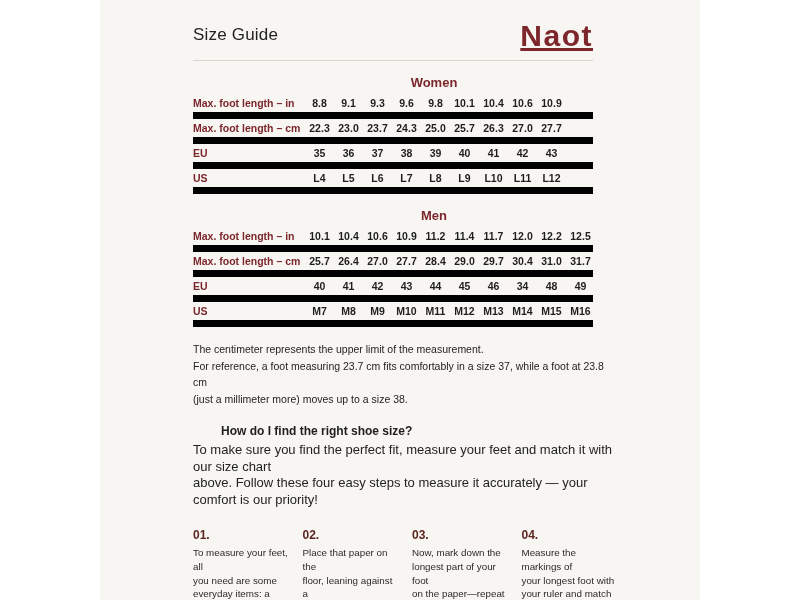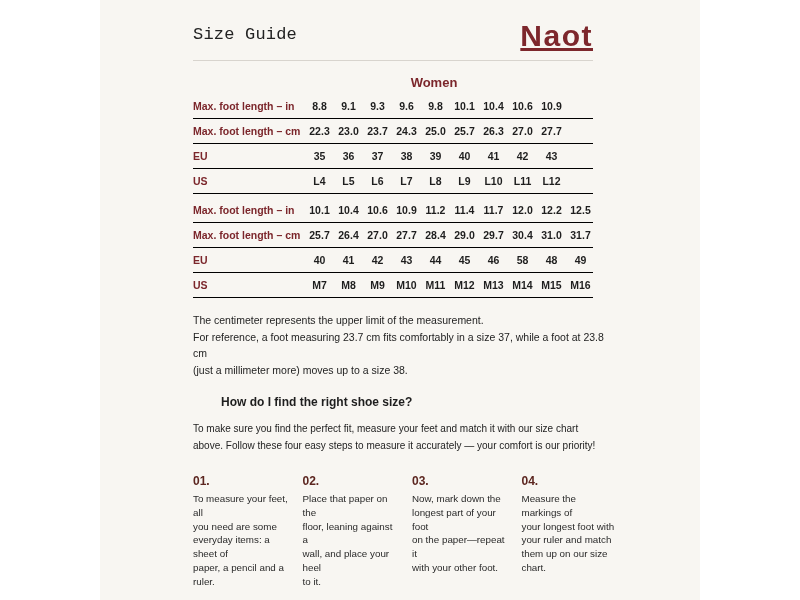--- a/index.html
+++ b/index.html
@@ -2,35 +2,35 @@
 <html><head>
 <meta charset="utf-8">
 <style>
   * { margin:0; padding:0; box-sizing:border-box; }
   html,body { background:#ffffff; font-family:"Liberation Sans", sans-serif; }
   .viewport { width:800px; height:600px; margin:0 auto; background:#ffffff; display:flex; justify-content:center; }
   .page { width:600px; height:600px; background:#f8f6f2; overflow:hidden; }
   .inner { padding:22px 25px 0 93px; width:100%; }
 
   .header-row { display:flex; justify-content:space-between; align-items:flex-start; width:400px; }
-  .page-title { font-size:17px; font-weight:500; color:#222222; letter-spacing:.2px; padding-top:3px;font-family:Liberation Mono, monospace; }
+  .page-title { font-size:17px; font-weight:500; color:#222222; letter-spacing:.2px; padding-top:3px; }
   .brand-logo { font-size:30px; font-weight:800; color:#7d272c; letter-spacing:1.5px; line-height:28px;text-decoration:underline; }
   .title-rule { border:none; border-top:1px solid #d8d4ce; margin-top:10px; width:400px; }
 
   .section-title { font-size:13px; font-weight:700; color:#7b262b; margin-top:14px;text-align:center; }
   .size-table { margin-top:4px; width:400px; }
-  .t-row { display:flex; align-items:center; height:25px; border-bottom:1px solid #000000; }
+  .t-row { display:flex; align-items:center; height:25px; border-bottom:7px solid #000000; }
   .row-label { flex:0 0 112px; font-size:10.5px; font-weight:700; color:#7b262b; }
   .cells { display:flex; }
   .cell { width:29px; text-align:center; font-size:10.5px; font-weight:700; color:#1e1e1e; }
 
   .note-text { margin-top:14px; font-size:10.5px; line-height:16.5px; color:#232323; white-space:pre-line; width:420px; }
 
   .how-title { margin-top:17px; font-size:12px; font-weight:700; color:#1e1e1e;padding-left:28px; }
-  .how-intro { margin-top:12px; font-size:10px; line-height:16.5px; color:#232323; white-space:pre-line; width:430px; }
+  .how-intro { margin-top:4px; font-size:13px; line-height:16.5px; color:#232323; white-space:pre-line; width:430px; }
 
   .steps-grid { display:grid; grid-template-columns:repeat(4, 1fr); column-gap:13px; margin-top:20px; width:425px; }
   .step-number { font-size:12px; font-weight:700; color:#5c2620; margin-bottom:4px; }
   .step-text { font-size:9.8px; line-height:13.8px; color:#2a2a2a; white-space:pre-line; }
 </style>
 </head>
 <body>
 
 <div class="viewport">
   <div class="page">
@@ -95,20 +95,21 @@
               <span class="cell">L7</span>
               <span class="cell">L8</span>
               <span class="cell">L9</span>
               <span class="cell">L10</span>
               <span class="cell">L11</span>
               <span class="cell">L12</span>
             </span>
         </div>
       </div>
 
+      <div class="section-title">Men</div>
       <div class="size-table">
         <div class="t-row">
           <span class="row-label">Max. foot length – in</span>
           <span class="cells">
               <span class="cell">10.1</span>
               <span class="cell">10.4</span>
               <span class="cell">10.6</span>
               <span class="cell">10.9</span>
               <span class="cell">11.2</span>
               <span class="cell">11.4</span>
@@ -136,21 +137,21 @@
         <div class="t-row">
           <span class="row-label">EU</span>
           <span class="cells">
               <span class="cell">40</span>
               <span class="cell">41</span>
               <span class="cell">42</span>
               <span class="cell">43</span>
               <span class="cell">44</span>
               <span class="cell">45</span>
               <span class="cell">46</span>
-              <span class="cell">58</span>
+              <span class="cell">34</span>
               <span class="cell">48</span>
               <span class="cell">49</span>
             </span>
         </div>
         <div class="t-row">
           <span class="row-label">US</span>
           <span class="cells">
               <span class="cell">M7</span>
               <span class="cell">M8</span>
               <span class="cell">M9</span>

